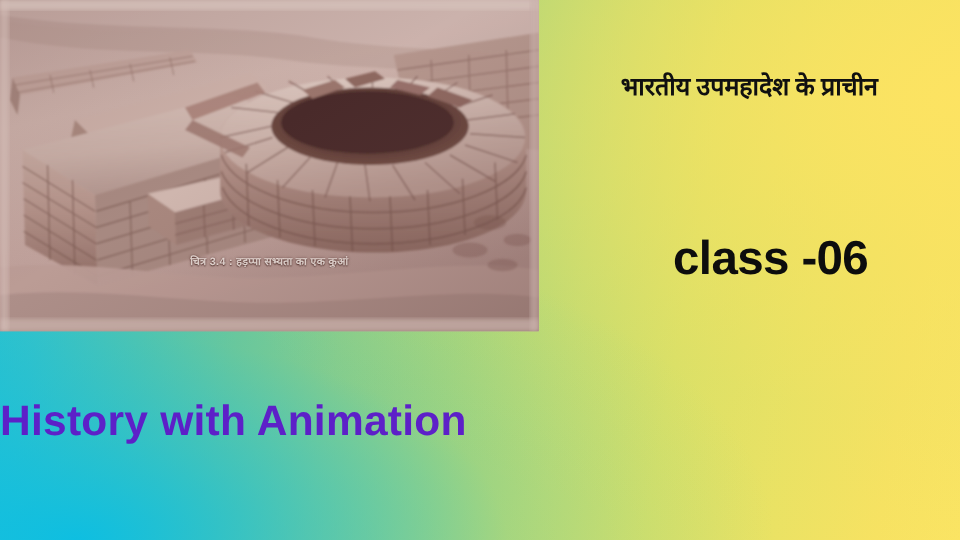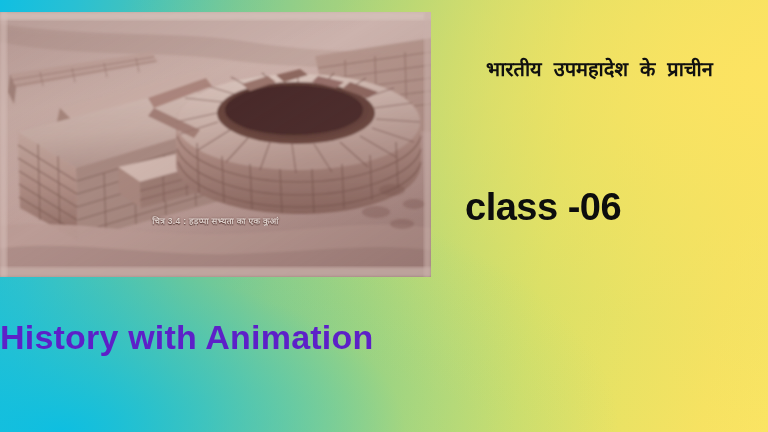--- a/index.html
+++ b/index.html
@@ -42,21 +42,20 @@
 
   
   #photo {
     position: absolute;
     left: 0;
     top: 0;
     width: 431px;
     height: 265px;
     overflow: hidden;
     background: #b99d9c;
-    margin-top: 12px;
   }
   #photo svg { display: block; width: 431px; height: 265px; }
 
   .photo-caption {
     position: absolute;
     left: 22%;
     top: 76.5%;
     width: 56%;
     text-align: center;
     font-size: 8.5px;
@@ -77,33 +76,33 @@
     width: 337px;
     height: 265px;
   }
   #title-hindi {
     position: absolute;
     left: 0;
     right: 0;
     top: 57px;
     text-align: center;
     color: #101010;
-    font-family: Liberation Mono, monospace;
+    font-family: Liberation Serif, serif;
     font-weight: 700;
     font-size: 20px;
     line-height: 1.38;
     padding: 0 8px;
     box-sizing: border-box;
   }
   #class-label {
     position: absolute;
     left: 0;
     right: 0;
     top: 186px;
-    text-align: left;
+    text-align: center;
     color: #0d0d0d;
     font-family: "Liberation Sans", sans-serif;
     font-weight: 700;
     font-size: 38px;
     letter-spacing: -0.5px;
     padding-left: 34px;
   }
 
   
   #bottom-headline {

